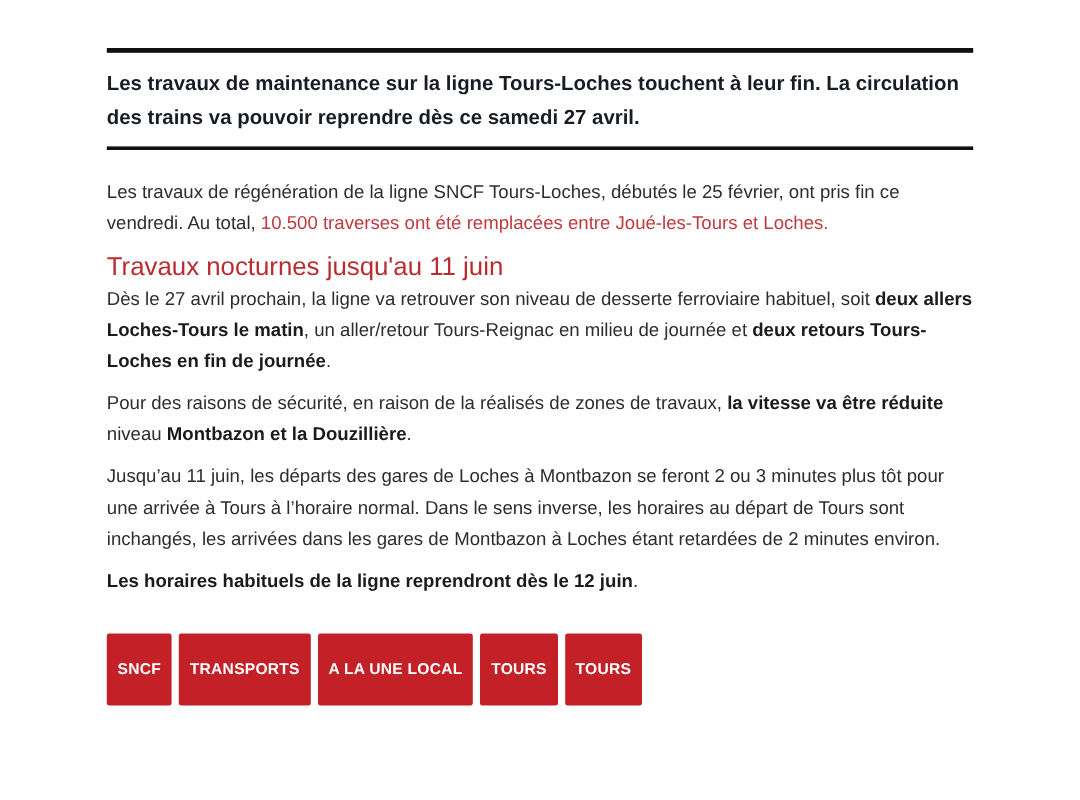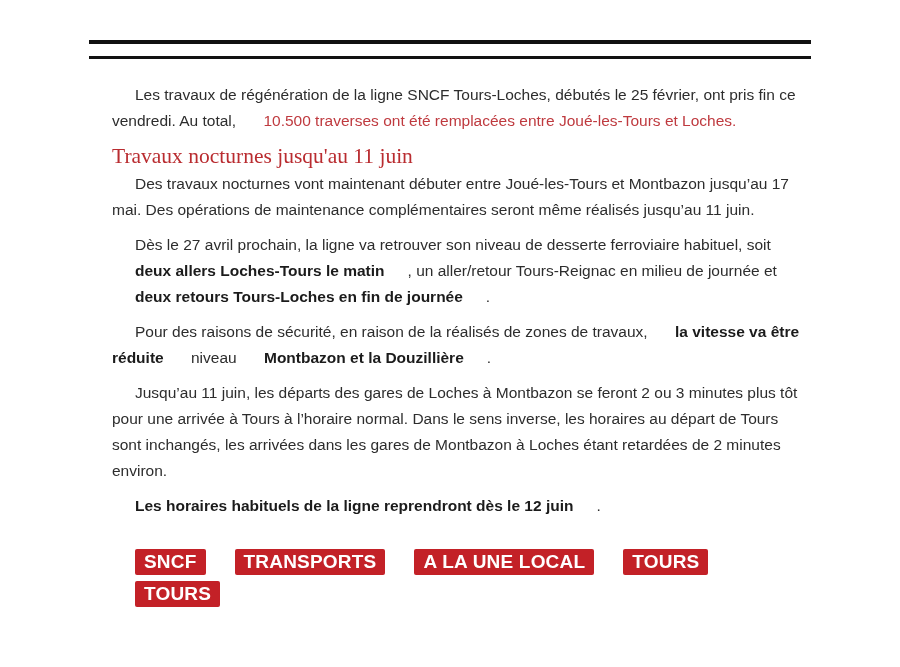--- a/index.html
+++ b/index.html
@@ -1,16 +1,16 @@
 <!DOCTYPE html>
 <html lang="fr" style="--rule-black: #111111; --standfirst-text: #171c25; --body-text: #2d2d2d; --heading-red: #b92c30; --link-red: #bf3a3f; --tag-red: #c32127;"><head>
 <meta charset="utf-8">
 <title>Article</title>
 <style>
-  * { box-sizing: border-box; margin-left: 23px; }
+  * { box-sizing: border-box; }
   html, body {
     margin: 0;
     padding: 0;
     background: #ffffff;
     width: 900px;
     height: 667px;
     overflow: hidden;
     font-family: "Liberation Sans", sans-serif;
   }
   .article {
@@ -42,65 +42,64 @@
   p.body .b {
     font-weight: 700;
     color: #1b1b1b;
   }
   h2.section {
     font-size: 21.5px;
     font-weight: 400;
     line-height: 27px;
     margin: 3px 0 1px 0;
     color: var(--heading-red, #b92c30);
-    font-family: Liberation Serif, serif;
   }
   a.textlink {
     color: var(--link-red, #bf3a3f);
     text-decoration: none;
     cursor: pointer;
   }
   .tags {
     margin-top: 30px;
     display: flex;
     flex-wrap: wrap;
     gap: 6px;
   }
   a.tag {
     display: inline-block;
     background: var(--tag-red, #c32127);
     color: #ffffff;
-    font-size: 19px;
+    font-size: 13px;
     font-weight: 700;
     line-height: 16px;
-    padding: 5px 9px;
+    padding: 22px 9px;
     border-radius: 2px;
     text-decoration: none;
     letter-spacing: 0.2px;
     cursor: pointer;
   }
 </style>
 </head>
 <body>
 
 <div class="article">
 
   <hr class="rule rule-top">
 
+  <p class="standfirst">Les travaux de maintenance sur la ligne Tours-Loches touchent à leur fin. La circulation des trains va pouvoir reprendre dès ce samedi 27 avril.</p>
 
   <hr class="rule rule-mid">
 
   <div>
 
     <p class="body"><span class="plain">Les travaux de régénération de la ligne SNCF Tours-Loches, débutés le 25 février, ont pris fin ce vendredi. Au total, </span><a class="textlink">10.500 traverses ont été remplacées entre Joué-les-Tours et Loches.</a></p>
 
 
     <h2 class="section">Travaux nocturnes jusqu'au 11 juin</h2>
 
-    <p class="body"><span class="plain">Des travaux nocturnes vont maintenant débuter entre Joué-les-Tours et Montbazon jusqu’au 17 mai. Des opérations de maintenance complémentaires seront même réalisés jusqu’au 11 juin.</span></p>
 
     <p class="body"><span class="plain">Dès le 27 avril prochain, la ligne va retrouver son niveau de desserte ferroviaire habituel, soit </span><span class="b">deux allers Loches-Tours le matin</span><span class="plain">, un aller/retour Tours-Reignac en milieu de journée et </span><span class="b">deux retours Tours-Loches en fin de journée</span><span class="plain">.</span></p>
 
     <p class="body"><span class="plain">Pour des raisons de sécurité, en raison de la réalisés de zones de travaux, </span><span class="b">la vitesse va être réduite</span><span class="plain"> niveau </span><span class="b">Montbazon et la Douzillière</span><span class="plain">.</span></p>
 
     <p class="body"><span class="plain">Jusqu’au 11 juin, les départs des gares de Loches à Montbazon se feront 2 ou 3 minutes plus tôt pour une arrivée à Tours à l’horaire normal. Dans le sens inverse, les horaires au départ de Tours sont inchangés, les arrivées dans les gares de Montbazon à Loches étant retardées de 2 minutes environ.</span></p>
 
     <p class="body"><span class="b">Les horaires habituels de la ligne reprendront dès le 12 juin</span><span class="plain">.</span></p>
 
   </div>

